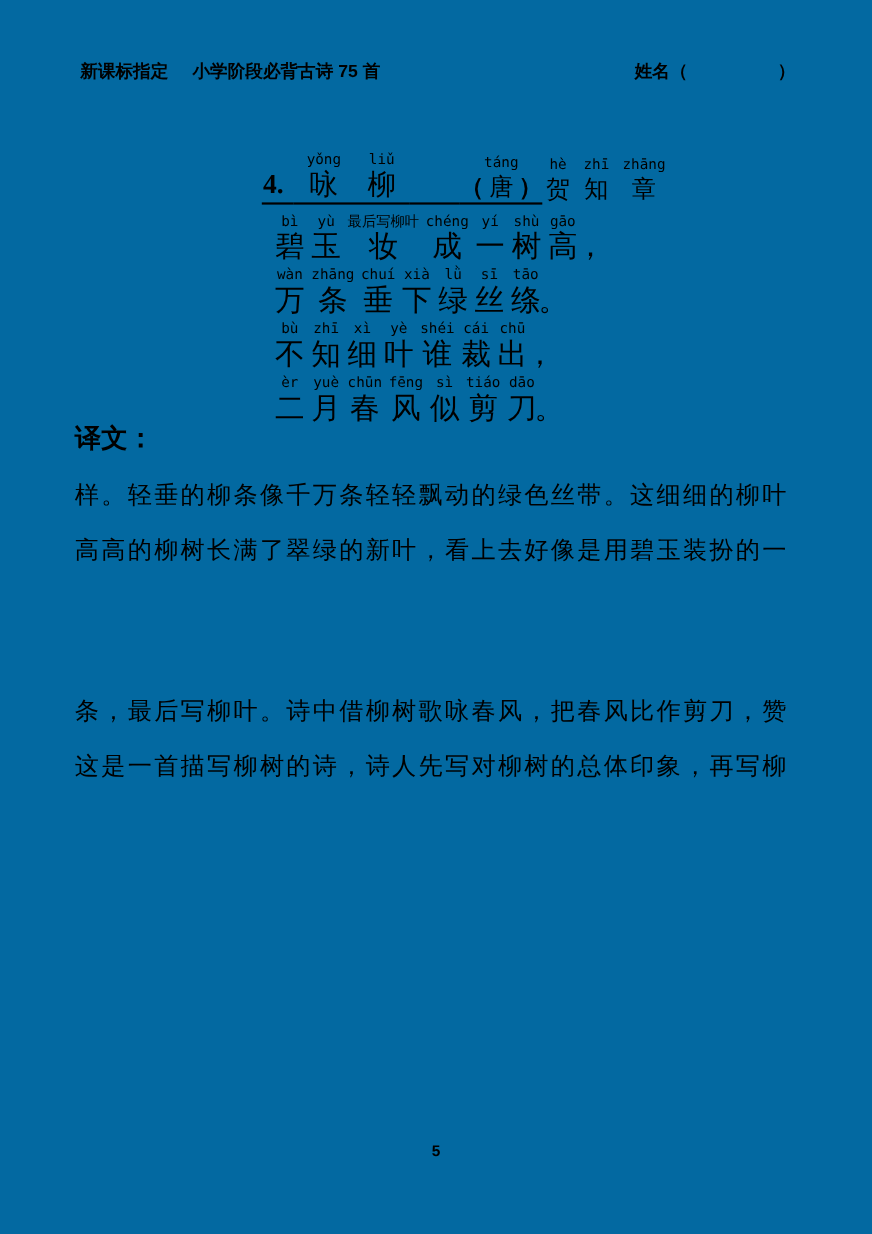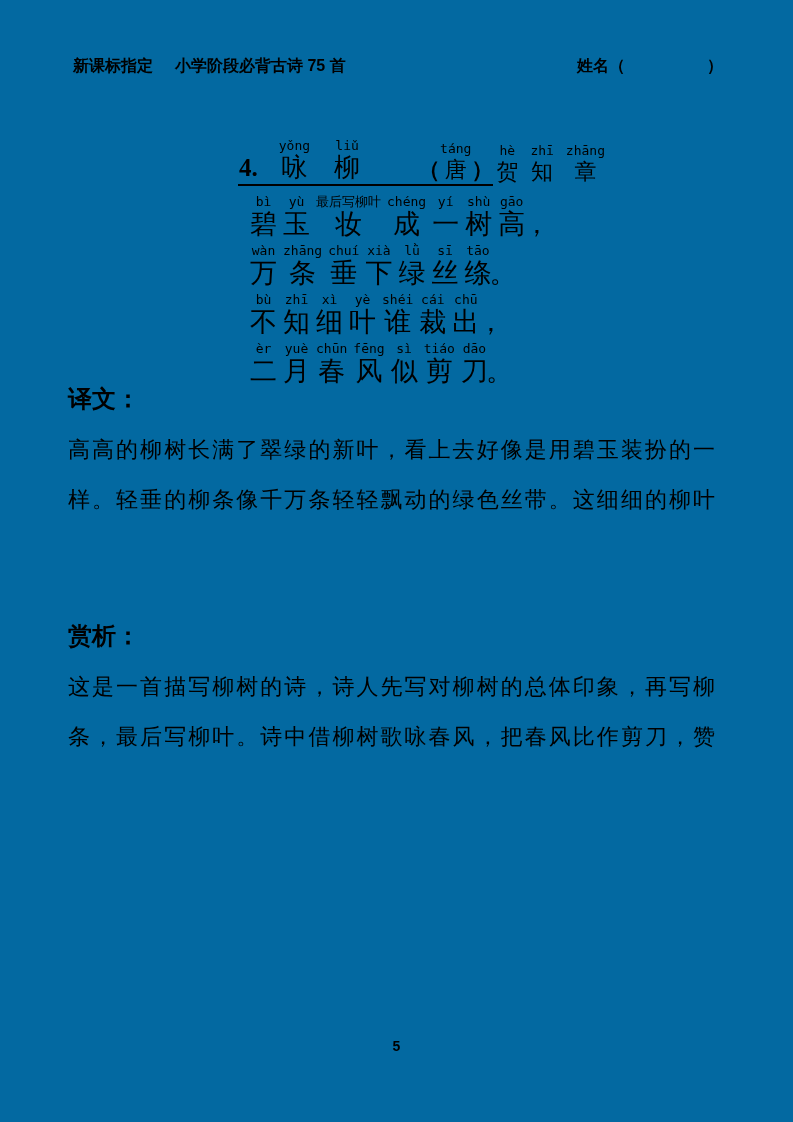--- a/index.html
+++ b/index.html
@@ -240,25 +240,24 @@
             <span class="py">dāo</span>
             <span class="hz ">刀</span>
           </span>
           <span class="punct">。</span>
         </div>
       </div>
   </div>
 
   <div class="prose translation">
     <h2 class="sec-heading">译文：</h2>
+    <div class="para-line j">样。轻垂的柳条像千万条轻轻飘动的绿色丝带。这细细的柳叶</div>
     <div class="para-line j">高高的柳树长满了翠绿的新叶，看上去好像是用碧玉装扮的一</div>
-    <div class="para-line j">样。轻垂的柳条像千万条轻轻飘动的绿色丝带。这细细的柳叶</div>
   </div>
 
   <div class="prose analysis">
-    <h2 class="sec-heading">赏析：</h2>
+    <div class="para-line j">条，最后写柳叶。诗中借柳树歌咏春风，把春风比作剪刀，赞</div>
     <div class="para-line j">这是一首描写柳树的诗，诗人先写对柳树的总体印象，再写柳</div>
-    <div class="para-line j">条，最后写柳叶。诗中借柳树歌咏春风，把春风比作剪刀，赞</div>
   </div>
 
   <div class="page-number">5</div>
 
 </div>
 
 </body></html>

